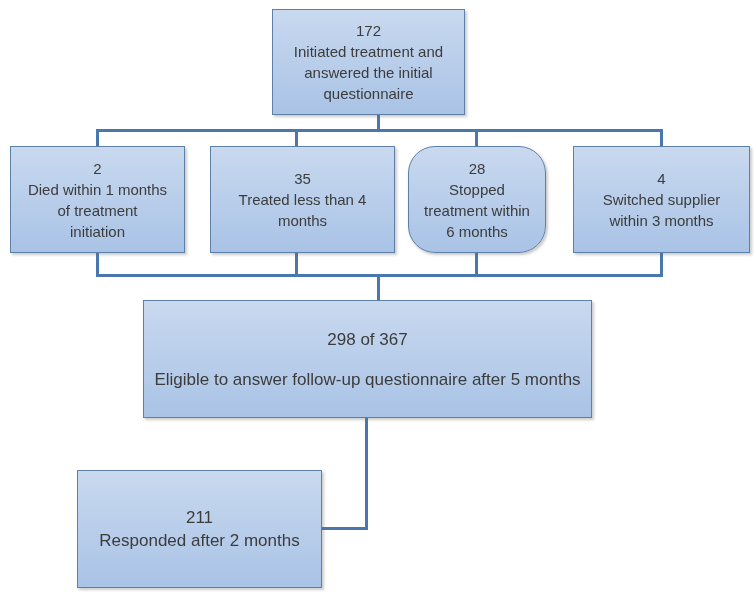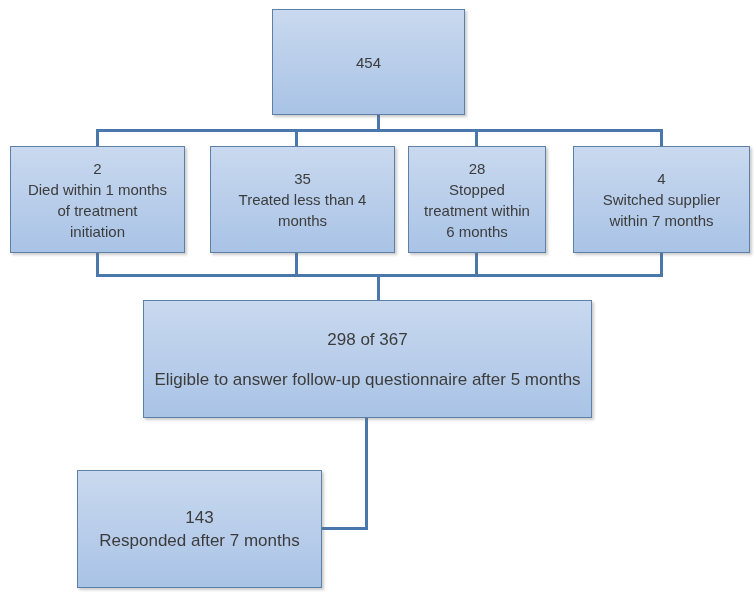--- a/index.html
+++ b/index.html
@@ -38,21 +38,21 @@
   .conn {
     position: absolute;
     background: var(--connector, #4a78ac);
     z-index: 1;
   }
 
   
   #box-initiated { left: 272px; top: 9px;   width: 193px; height: 106px; }
   #box-died      { left: 10px;  top: 146px; width: 175px; height: 107px; }
   #box-treated   { left: 210px; top: 146px; width: 185px; height: 107px; }
-  #box-stopped   { left: 408px; top: 146px; width: 138px; height: 107px; }
+  #box-stopped   { left: 408px; top: 146px; width: 138px; height: 107px; border-radius: 27px; }
   #box-switched  { left: 573px; top: 146px; width: 177px; height: 107px; }
   #box-eligible  { left: 143px; top: 300px; width: 449px; height: 118px; gap: 17px; }
   #box-responded { left: 77px;  top: 470px; width: 245px; height: 118px; }
 
   
   #conn-top-stub   { left: 377px; top: 114px; width: 3px;   height: 18px; }
   #conn-bus-upper  { left: 96px;  top: 129px; width: 567px; height: 3px;  }
   #conn-stub-died     { left: 96px;  top: 129px; width: 3px; height: 18px; }
   #conn-stub-treated  { left: 295px; top: 129px; width: 3px; height: 18px; }
   #conn-stub-stopped  { left: 475px; top: 129px; width: 3px; height: 18px; }
@@ -80,21 +80,24 @@
   <div class="conn" id="conn-riser-died"></div>
   <div class="conn" id="conn-riser-treated"></div>
   <div class="conn" id="conn-riser-stopped"></div>
   <div class="conn" id="conn-riser-switched"></div>
   <div class="conn" id="conn-bus-lower"></div>
   <div class="conn" id="conn-mid-drop"></div>
   <div class="conn" id="conn-elbow-v"></div>
   <div class="conn" id="conn-elbow-h"></div>
 
   <div class="flow-box small-text" id="box-initiated">
-    <div class="num">454</div>
+    <div class="num">172</div>
+    <div class="label">Initiated treatment and
+answered the initial
+questionnaire</div>
   </div>
 
   <div class="flow-box small-text" id="box-died">
     <div class="num">2</div>
     <div class="label">Died within 1 months
 of treatment
 initiation</div>
   </div>
 
   <div class="flow-box small-text" id="box-treated">
@@ -106,26 +109,26 @@
   <div class="flow-box small-text" id="box-stopped">
     <div class="num">28</div>
     <div class="label">Stopped
 treatment within
 6 months</div>
   </div>
 
   <div class="flow-box small-text" id="box-switched">
     <div class="num">4</div>
     <div class="label">Switched supplier
-within 7 months</div>
+within 3 months</div>
   </div>
 
   <div class="flow-box big-text" id="box-eligible">
     <div class="num">298 of 367</div>
     <div class="label">Eligible to answer follow-up questionnaire after 5 months</div>
   </div>
 
   <div class="flow-box big-text" id="box-responded">
-    <div class="num">143</div>
-    <div class="label">Responded after 7 months</div>
+    <div class="num">211</div>
+    <div class="label">Responded after 2 months</div>
   </div>
 
 </div>
 
 </body></html>

